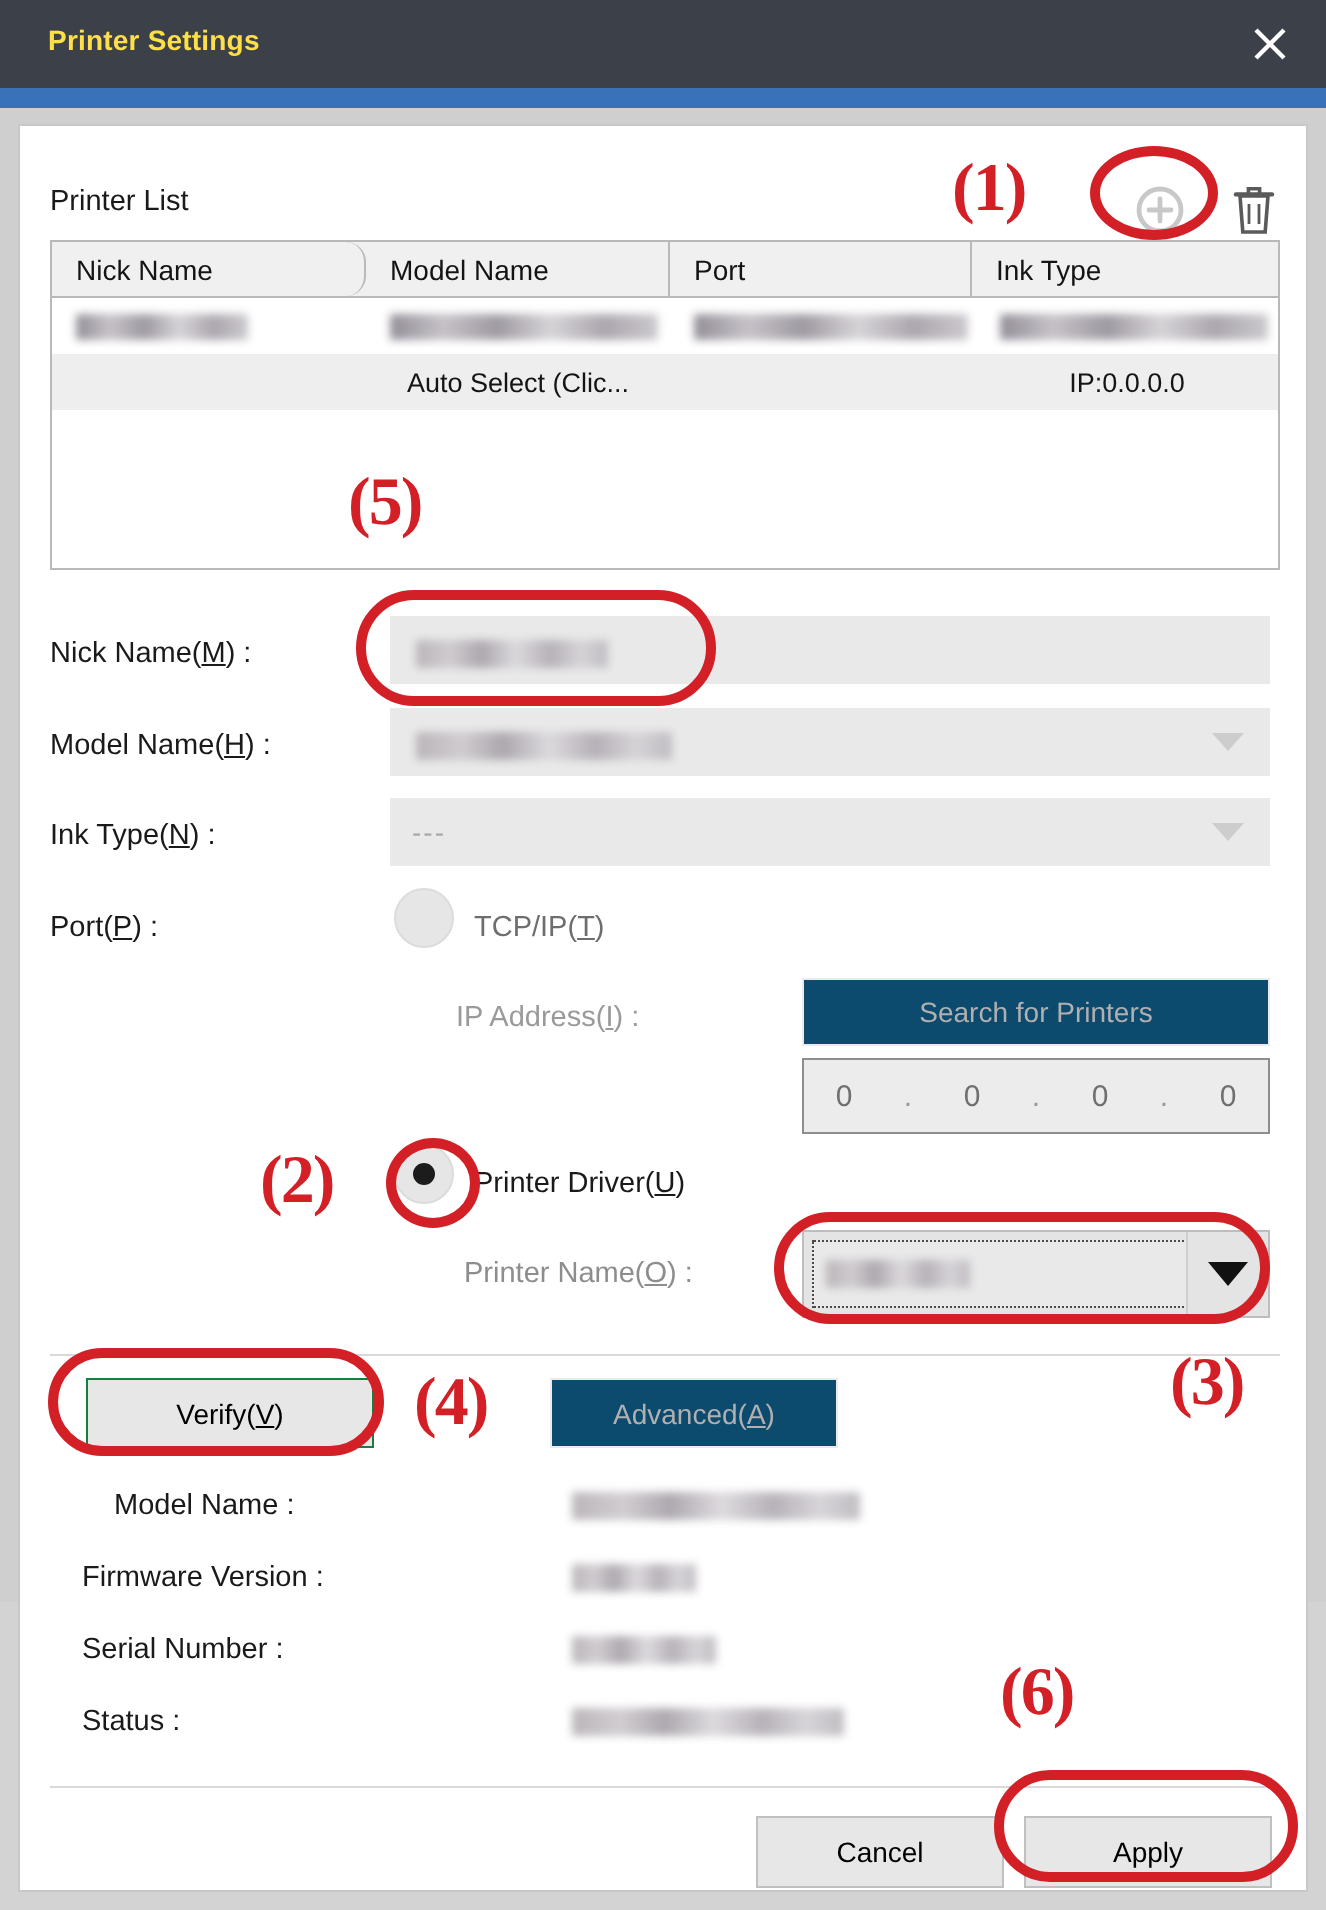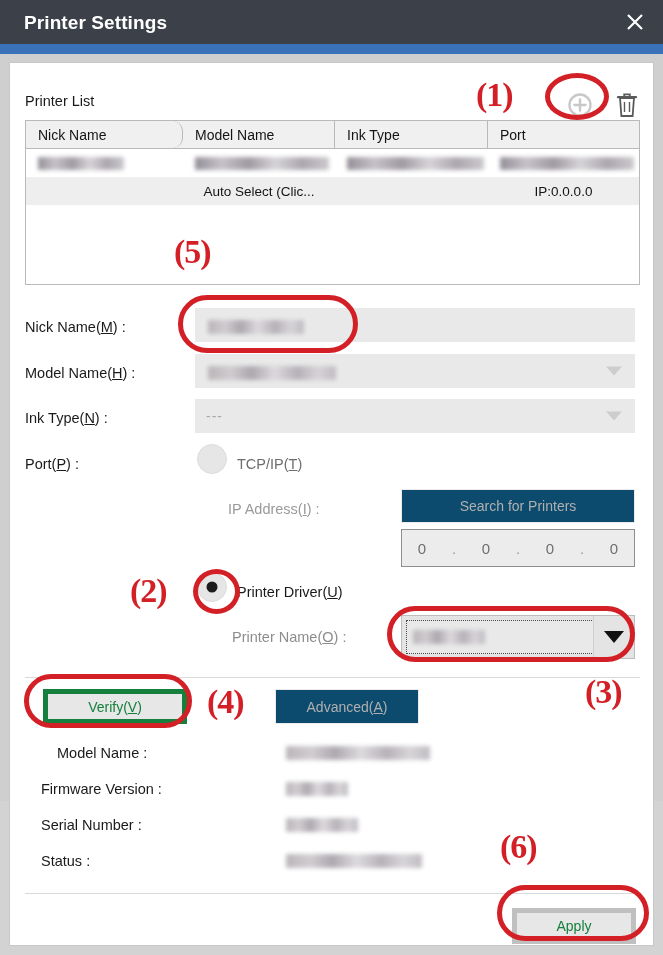--- a/index.html
+++ b/index.html
@@ -10,21 +10,21 @@
   }
   .window{position:relative;width:663px;height:955px;background:#d3d3d3;}
 
   
   .titlebar{
     position:absolute;left:0;top:0;width:663px;height:44px;
     background:#3b4049;
   }
   .title-text{
     position:absolute;left:24px;top:12px;
-    font-size:19px;font-weight:bold;color:#ffffff;letter-spacing:.1px;
+    font-size:14px;font-weight:bold;color:#fde047;letter-spacing:.1px;
   }
   .close-btn{
     position:absolute;right:0;top:0;width:56px;height:44px;
     display:flex;align-items:center;justify-content:center;
   }
   .close-btn svg{display:block;}
   .accent-bar{
     position:absolute;left:0;top:44px;width:663px;height:10px;background:#3a72ba;
   }
 
@@ -107,21 +107,21 @@
   }
   .radio .dot{
     position:absolute;left:50%;top:50%;transform:translate(-50%,-50%);
     width:11px;height:11px;border-radius:50%;background:#1c1c1c;
   }
 
   
   .btn{
     position:absolute;box-sizing:border-box;
     display:flex;align-items:center;justify-content:center;
-    font-size:14px;color:#15803d;background:#e7e7e7;border:5px solid #15803d;
+    font-size:14px;color:#000000;background:#e7e7e7;border:1px solid #15803d;
   }
   .btn.flat{border:1px solid #eceaea;background:#0c4a6e;color:#b0b0b0;}
   .btn.primary{border:2px solid #2a6ab5;background:#e7e7e7;color:#1a1a1a;}
 
   
   .combo{
     position:absolute;box-sizing:border-box;background:#e4e4e4;border:1px solid #bdbdbd;
   }
   .combo .inner{
     position:absolute;left:4px;top:4px;right:40px;bottom:4px;
@@ -194,22 +194,22 @@
           <path d="M4 7.2 H22" stroke="#5a5a5a" stroke-width="2.2" stroke-linecap="round"></path>
           <path d="M10.2 7 V4.4 H15.8 V7" fill="none" stroke="#5a5a5a" stroke-width="1.8"></path>
           <path d="M10.5 12 V22 M15.5 12 V22" stroke="#5a5a5a" stroke-width="1.4"></path>
         </svg>
       </div>
 
       <div class="table">
         <div class="thead">
           <div class="th c0">Nick Name</div>
           <div class="th c1">Model Name</div>
+          <div class="th c3">Port</div>
           <div class="th c2">Ink Type</div>
-          <div class="th c3">Port</div>
         </div>
 
         <div class="trow r0">
           <div class="td c0">
             <span class="blur dark" style="width:86px"></span>
           </div>
           <div class="td c1">
             <span class="blur dark" style="width:134px"></span>
           </div>
           <div class="td c2">
@@ -296,20 +296,21 @@
       <span class="blur" style="width:62px;position:absolute;left:276px;top:719px;height:14px"></span>
 
       <div class="info-lbl" style="left:31px;top:754px;">Serial Number :</div>
       <span class="blur" style="width:72px;position:absolute;left:276px;top:755px;height:14px"></span>
 
       <div class="info-lbl" style="left:31px;top:790px;">Status :</div>
       <span class="blur" style="width:136px;position:absolute;left:276px;top:791px;height:14px"></span>
 
       <div class="sep" style="left:15px;top:830px;width:615px;"></div>
 
+      <div class="btn" style="left:368px;top:845px;width:124px;height:36px;border-color:#c0c0c0;">Cancel</div>
       <div class="btn" style="left:502px;top:845px;width:124px;height:36px;border-color:#c0c0c0;">Apply</div>
 
     </div>
   </div>
 
   <div class="ann" style="left:476px;top:76px;">(1)</div>
   <div class="oval" style="left:545px;top:73px;width:64px;height:47px;"></div>
 
   <div class="ann" style="left:174px;top:233px;">(5)</div>
   <div class="oval" style="left:178px;top:295px;width:180px;height:58px;border-radius:30px;"></div>

